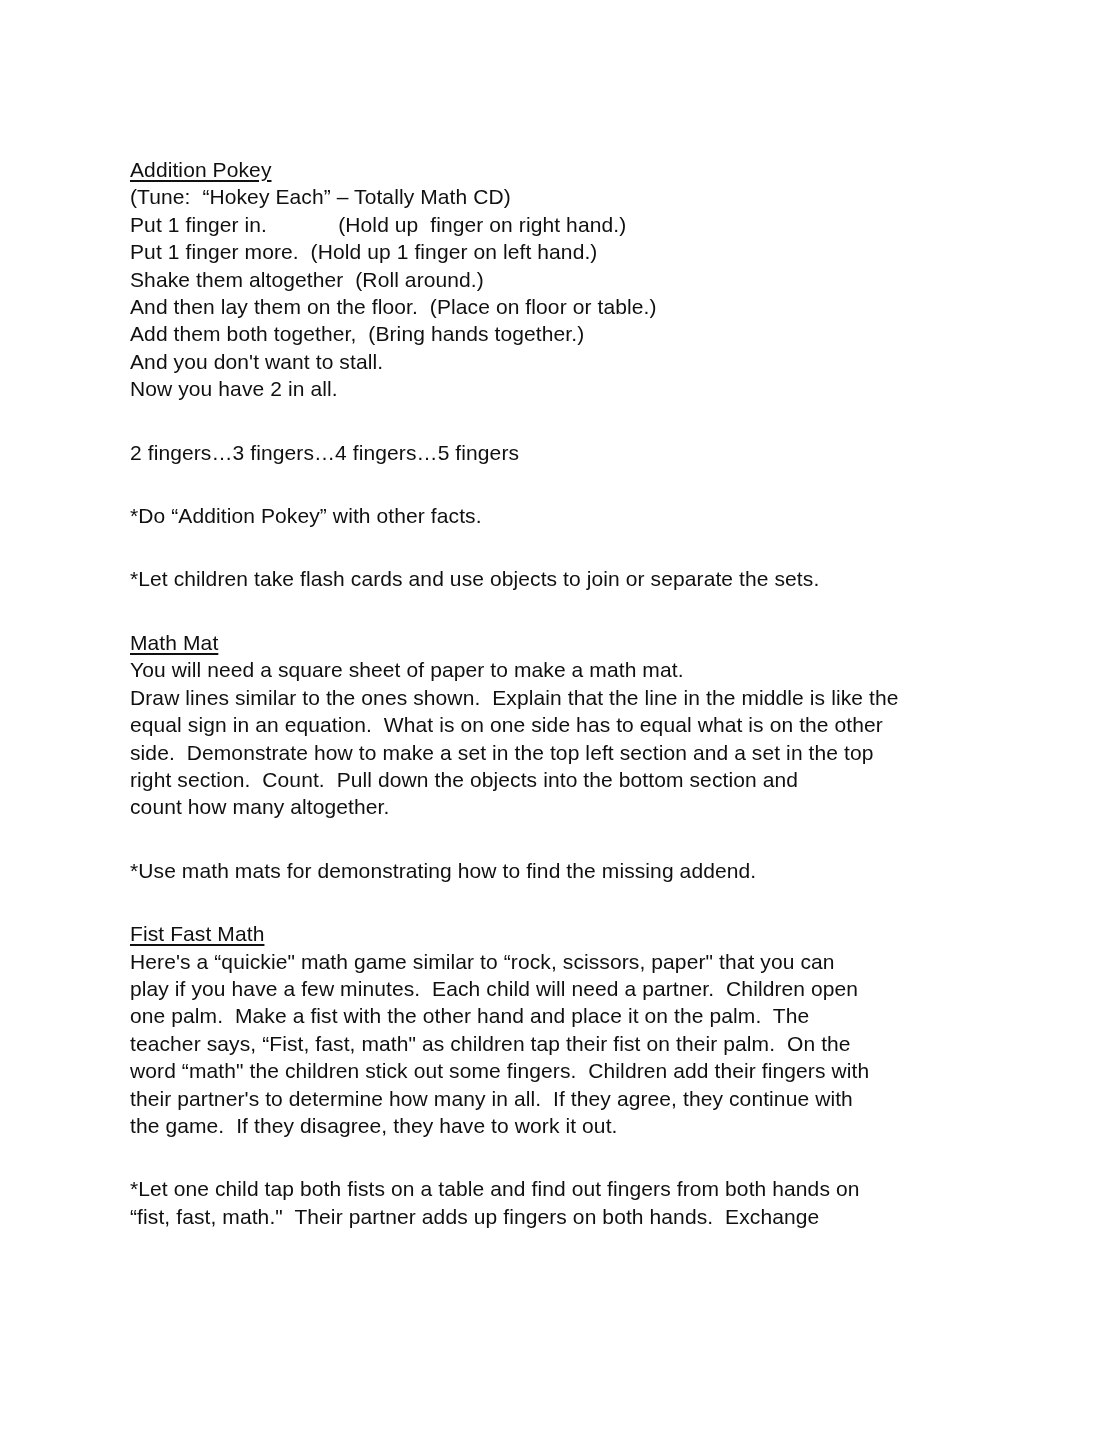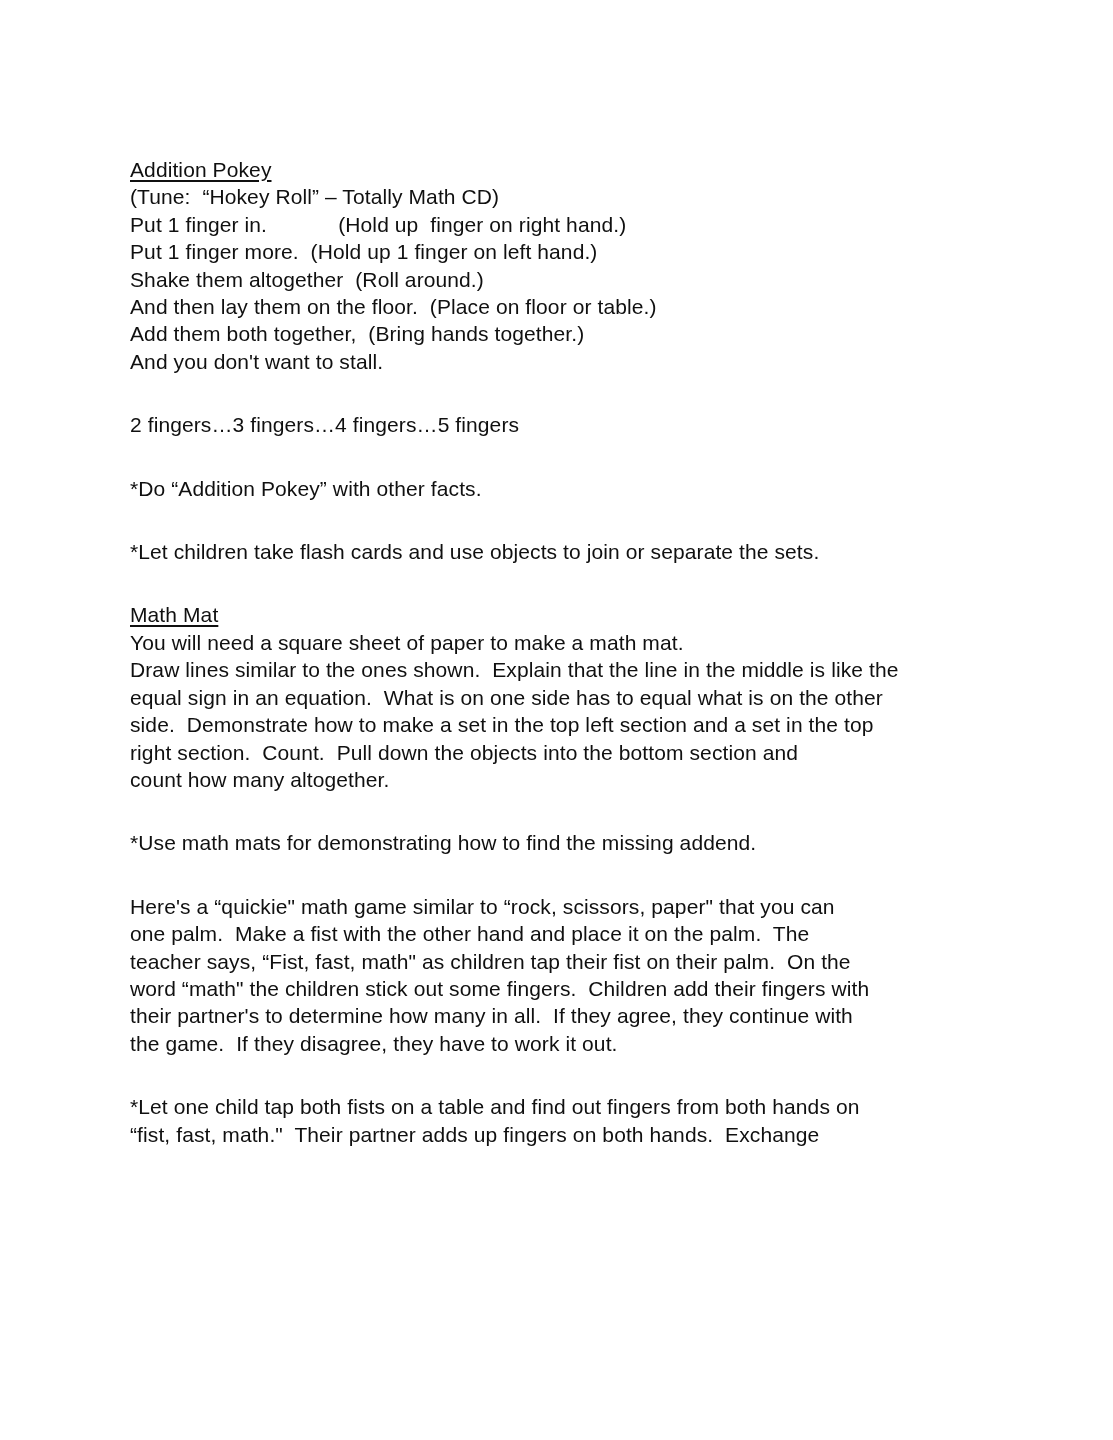--- a/index.html
+++ b/index.html
@@ -30,27 +30,28 @@
   .block { margin-top: 36px; }
   .block:first-child { margin-top: 0; }
 </style>
 </head>
 <body>
 
 <div class="page">
 
   <div class="block">
     <div class="line heading">Addition Pokey</div>
-    <div class="line">(Tune:  “Hokey Roll” – Totally Math CD)</div>
+    <div class="line">(Tune:  “Hokey Each” – Totally Math CD)</div>
     <div class="line">Put 1 finger in.            (Hold up  finger on right hand.)</div>
     <div class="line">Put 1 finger more.  (Hold up 1 finger on left hand.)</div>
     <div class="line">Shake them altogether  (Roll around.)</div>
     <div class="line">And then lay them on the floor.  (Place on floor or table.)</div>
     <div class="line">Add them both together,  (Bring hands together.)</div>
     <div class="line">And you don't want to stall.</div>
+    <div class="line">Now you have 2 in all.</div>
   </div>
 
   <div class="block">
     <div class="line">2 fingers…3 fingers…4 fingers…5 fingers</div>
   </div>
 
   <div class="block">
     <div class="line">*Do “Addition Pokey” with other facts.</div>
   </div>
 
@@ -67,21 +68,23 @@
     <div class="line">right section.  Count.  Pull down the objects into the bottom section and</div>
     <div class="line">count how many altogether.</div>
   </div>
 
 
   <div class="block">
     <div class="line">*Use math mats for demonstrating how to find the missing addend.</div>
   </div>
 
   <div class="block">
+    <div class="line heading">Fist Fast Math</div>
     <div class="line">Here's a “quickie" math game similar to “rock, scissors, paper" that you can</div>
+    <div class="line">play if you have a few minutes.  Each child will need a partner.  Children open</div>
     <div class="line">one palm.  Make a fist with the other hand and place it on the palm.  The</div>
     <div class="line">teacher says, “Fist, fast, math" as children tap their fist on their palm.  On the</div>
     <div class="line">word “math" the children stick out some fingers.  Children add their fingers with</div>
     <div class="line">their partner's to determine how many in all.  If they agree, they continue with</div>
     <div class="line">the game.  If they disagree, they have to work it out.</div>
   </div>
 
 
   <div class="block">
     <div class="line">*Let one child tap both fists on a table and find out fingers from both hands on</div>

